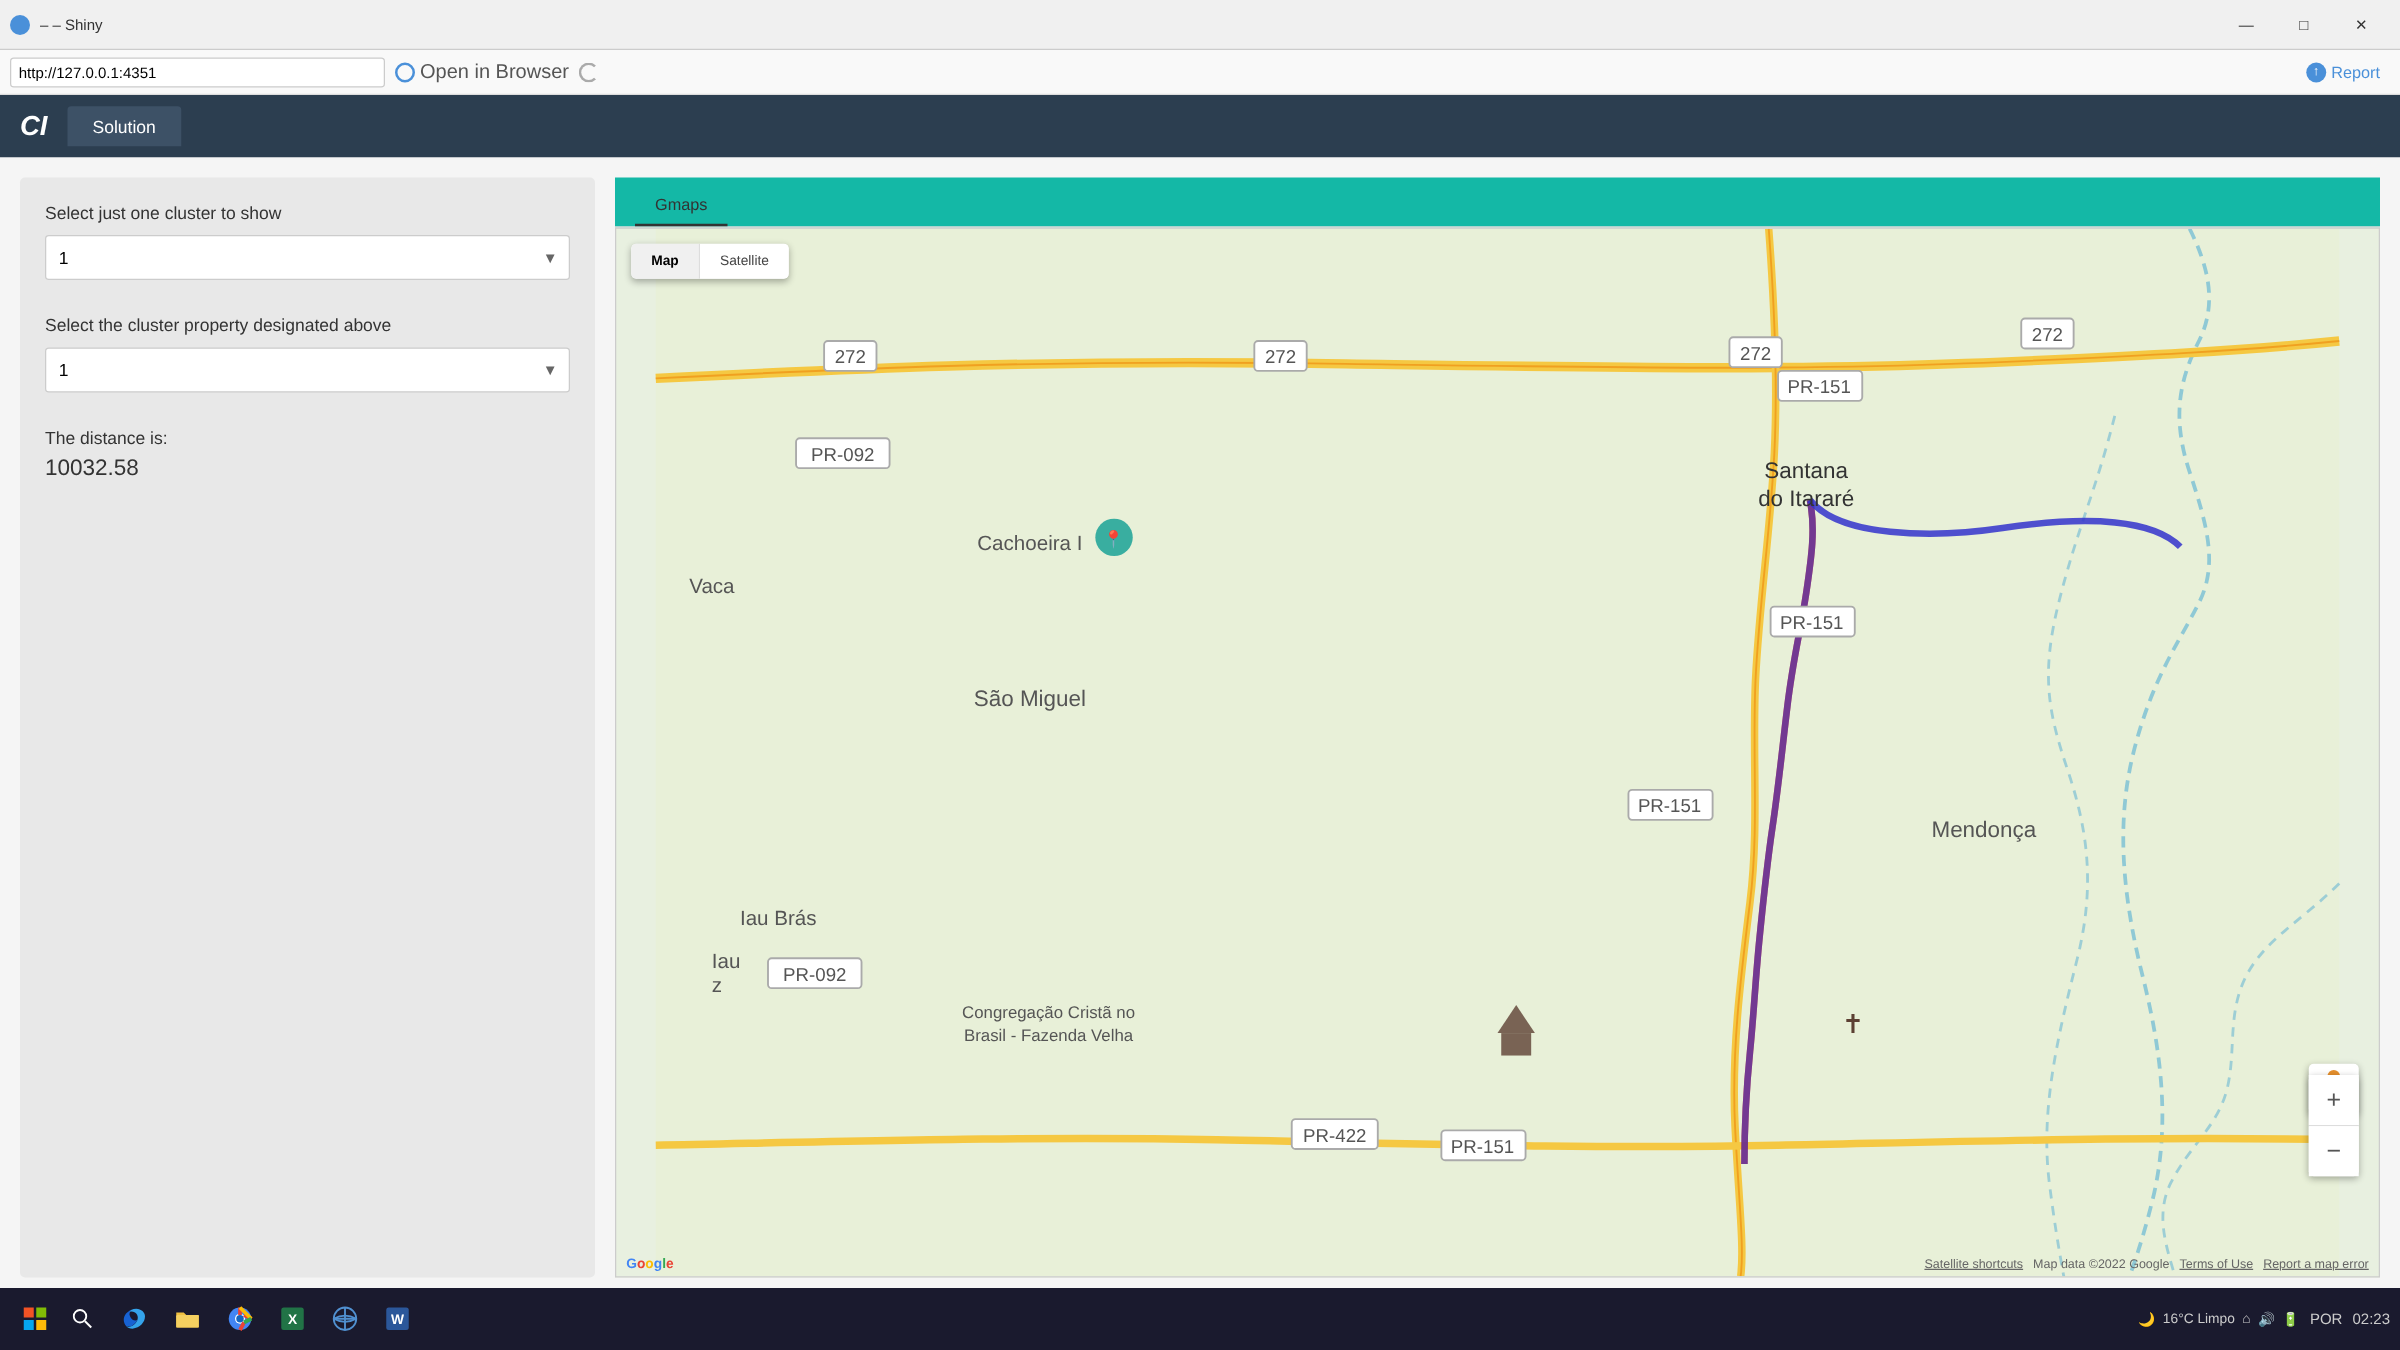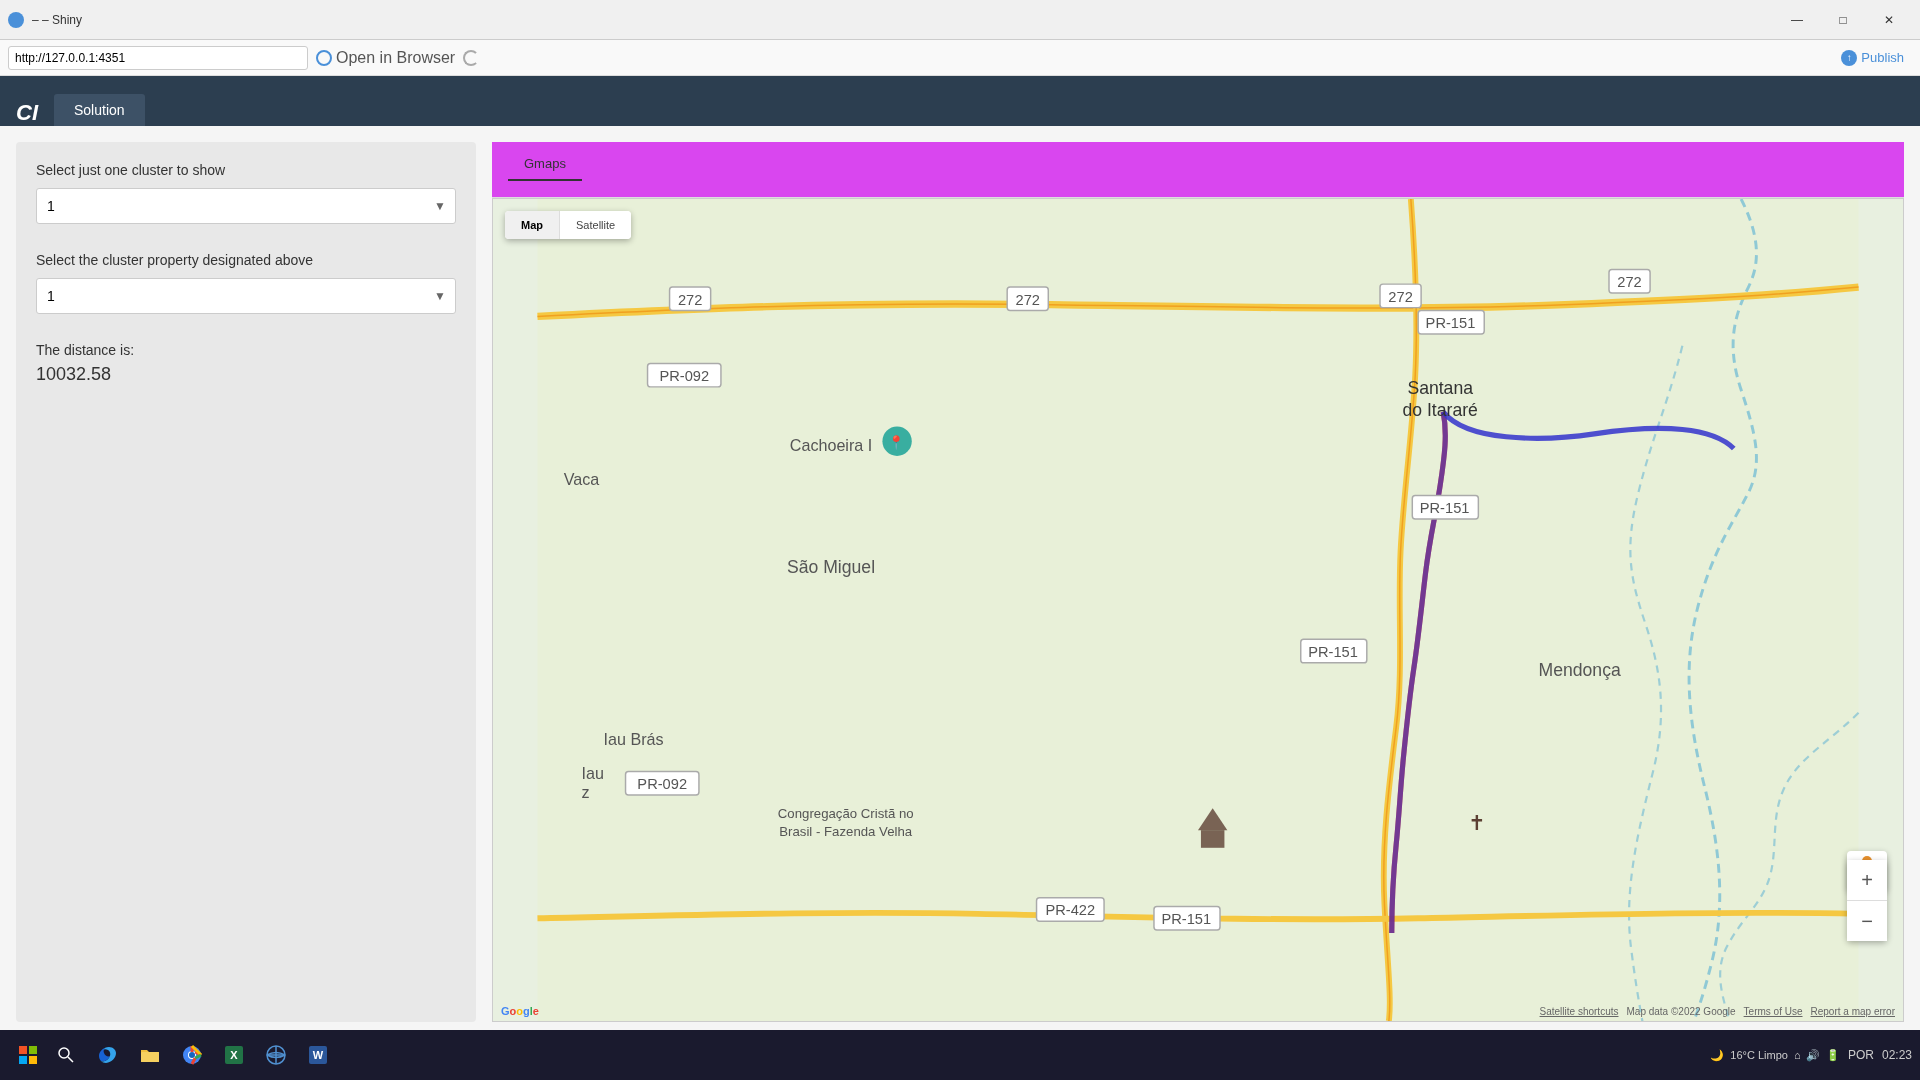--- a/index.html
+++ b/index.html
@@ -90,21 +90,21 @@
       justify-content: center;
       color: white;
       font-size: 10px;
     }
 
     
     .app-header {
       height: 50px;
       background: #2c3e50;
       display: flex;
-      align-items: flex-end;
+      align-items: center;
       padding: 0 16px;
       gap: 16px;
     }
     .app-logo {
       color: white;
       font-size: 22px;
       font-weight: bold;
       font-style: italic;
     }
     .app-nav-tab {
@@ -174,22 +174,22 @@
       color: #333;
     }
 
     
     .map-area {
       flex: 1;
       display: flex;
       flex-direction: column;
     }
     .map-tab-bar {
-      background: #d946ef;
-      padding: 8px 16px 16px;
+      background: #14b8a6;
+      padding: 8px 16px 0;
       border-bottom: 1px solid #ddd;
     }
     .map-tab {
       display: inline-block;
       padding: 6px 16px 8px;
       font-size: 13px;
       color: #555;
       cursor: pointer;
       border-bottom: 2px solid transparent;
     }
@@ -394,21 +394,21 @@
 
 <div class="address-bar">
   <input class="address-input" type="text" value="http://127.0.0.1:4351" style="">
   <div class="open-in-browser">
     <div class="browser-icon"></div>
     <span>Open in Browser</span>
   </div>
   <div class="refresh-icon"></div>
   <div class="publish-btn">
     <div class="publish-icon">↑</div>
-    <span>Publish</span>
+    <span>Report</span>
   </div>
 </div>
 
 <div class="app-header">
   <div class="app-logo">CI</div>
   <div class="app-nav-tab">Solution</div>
 </div>
 
 <div class="main-content">
 

